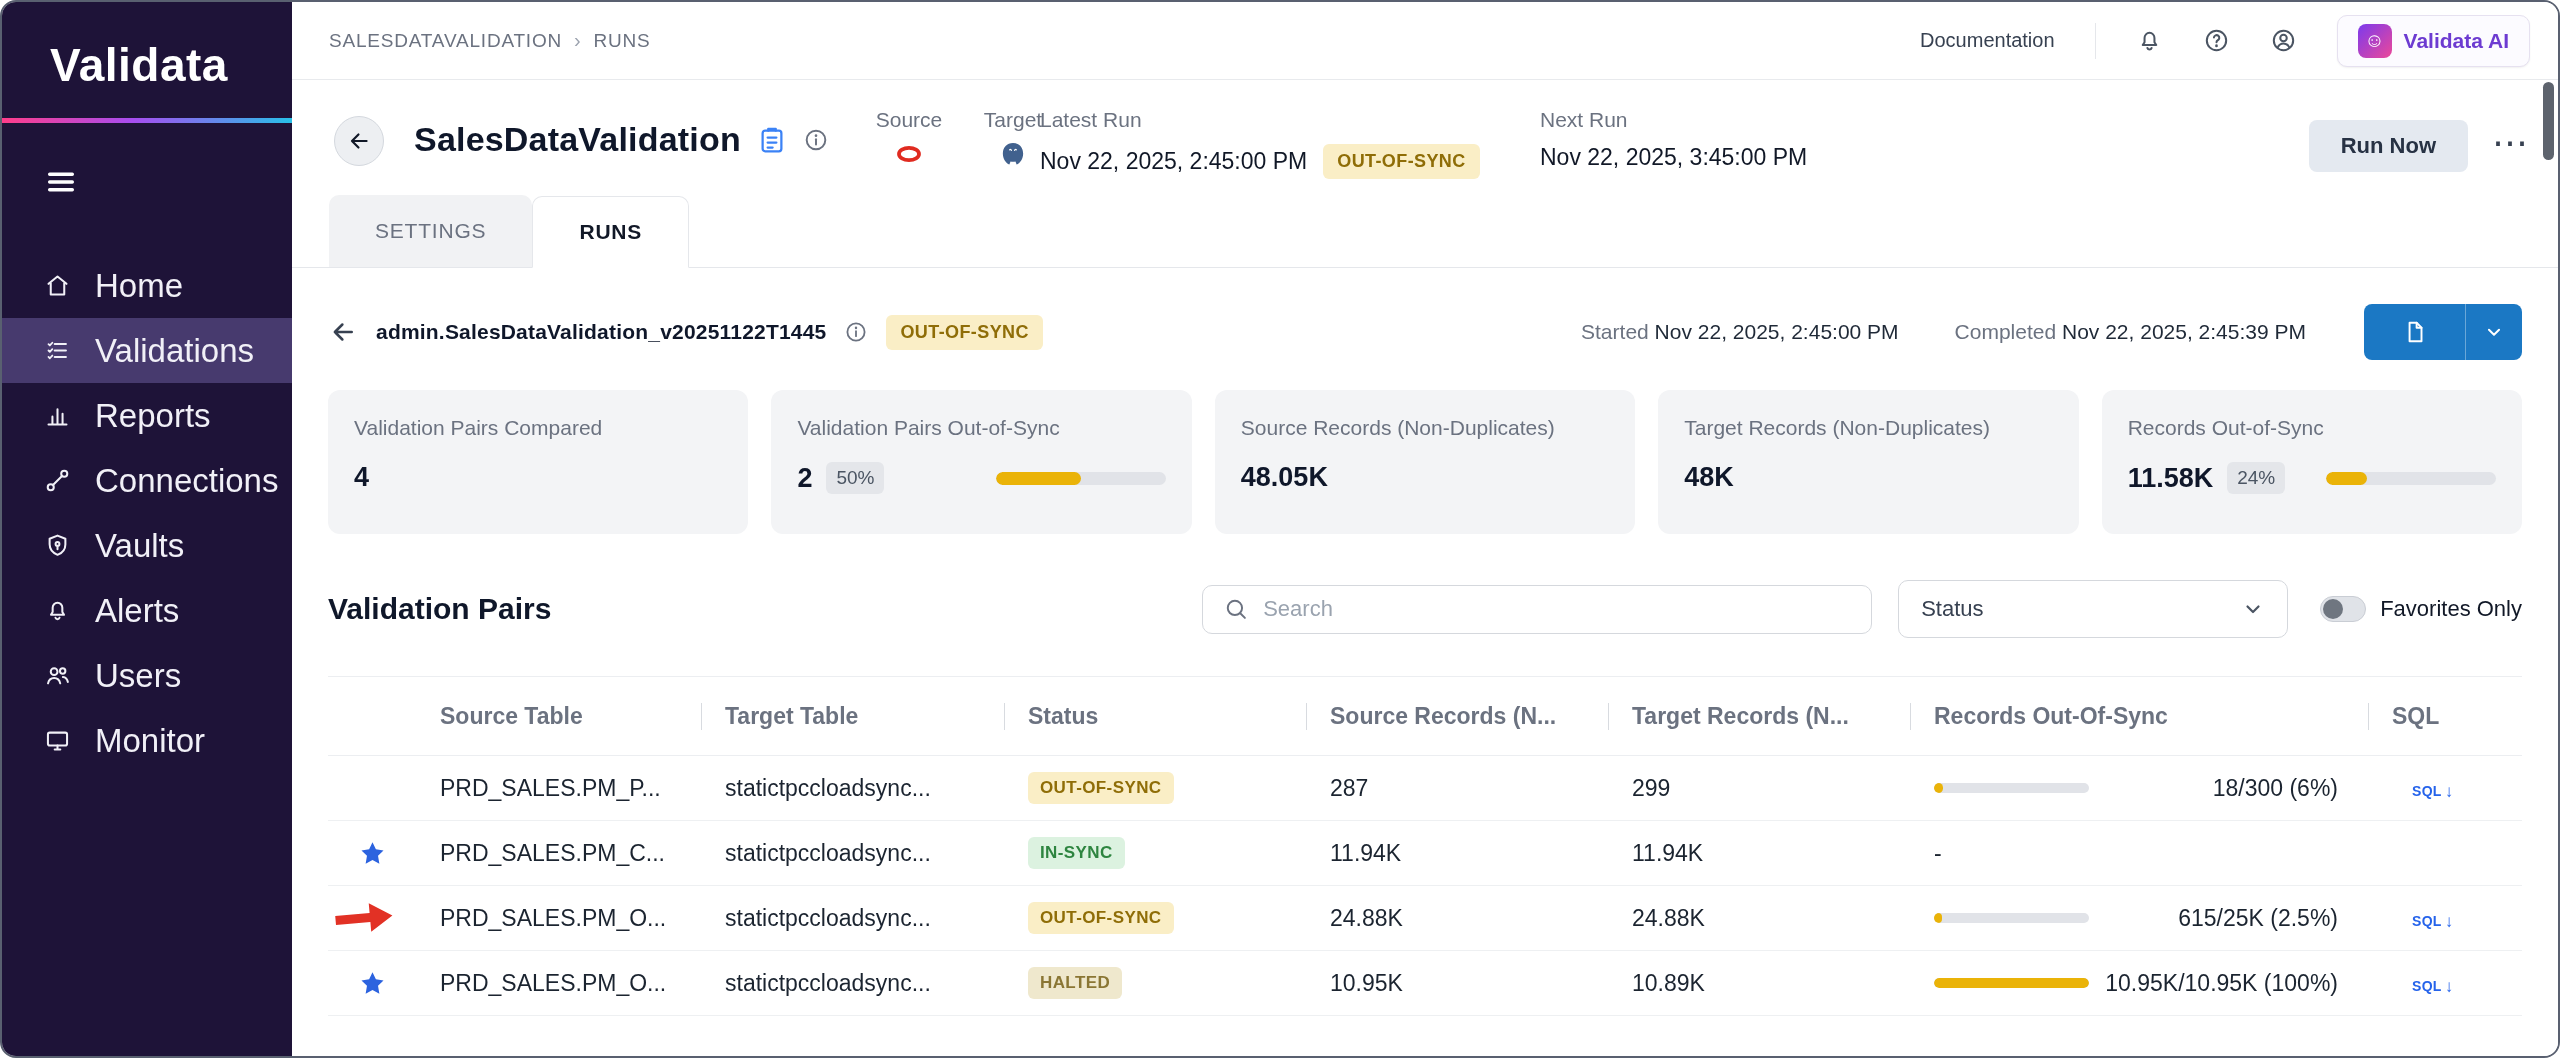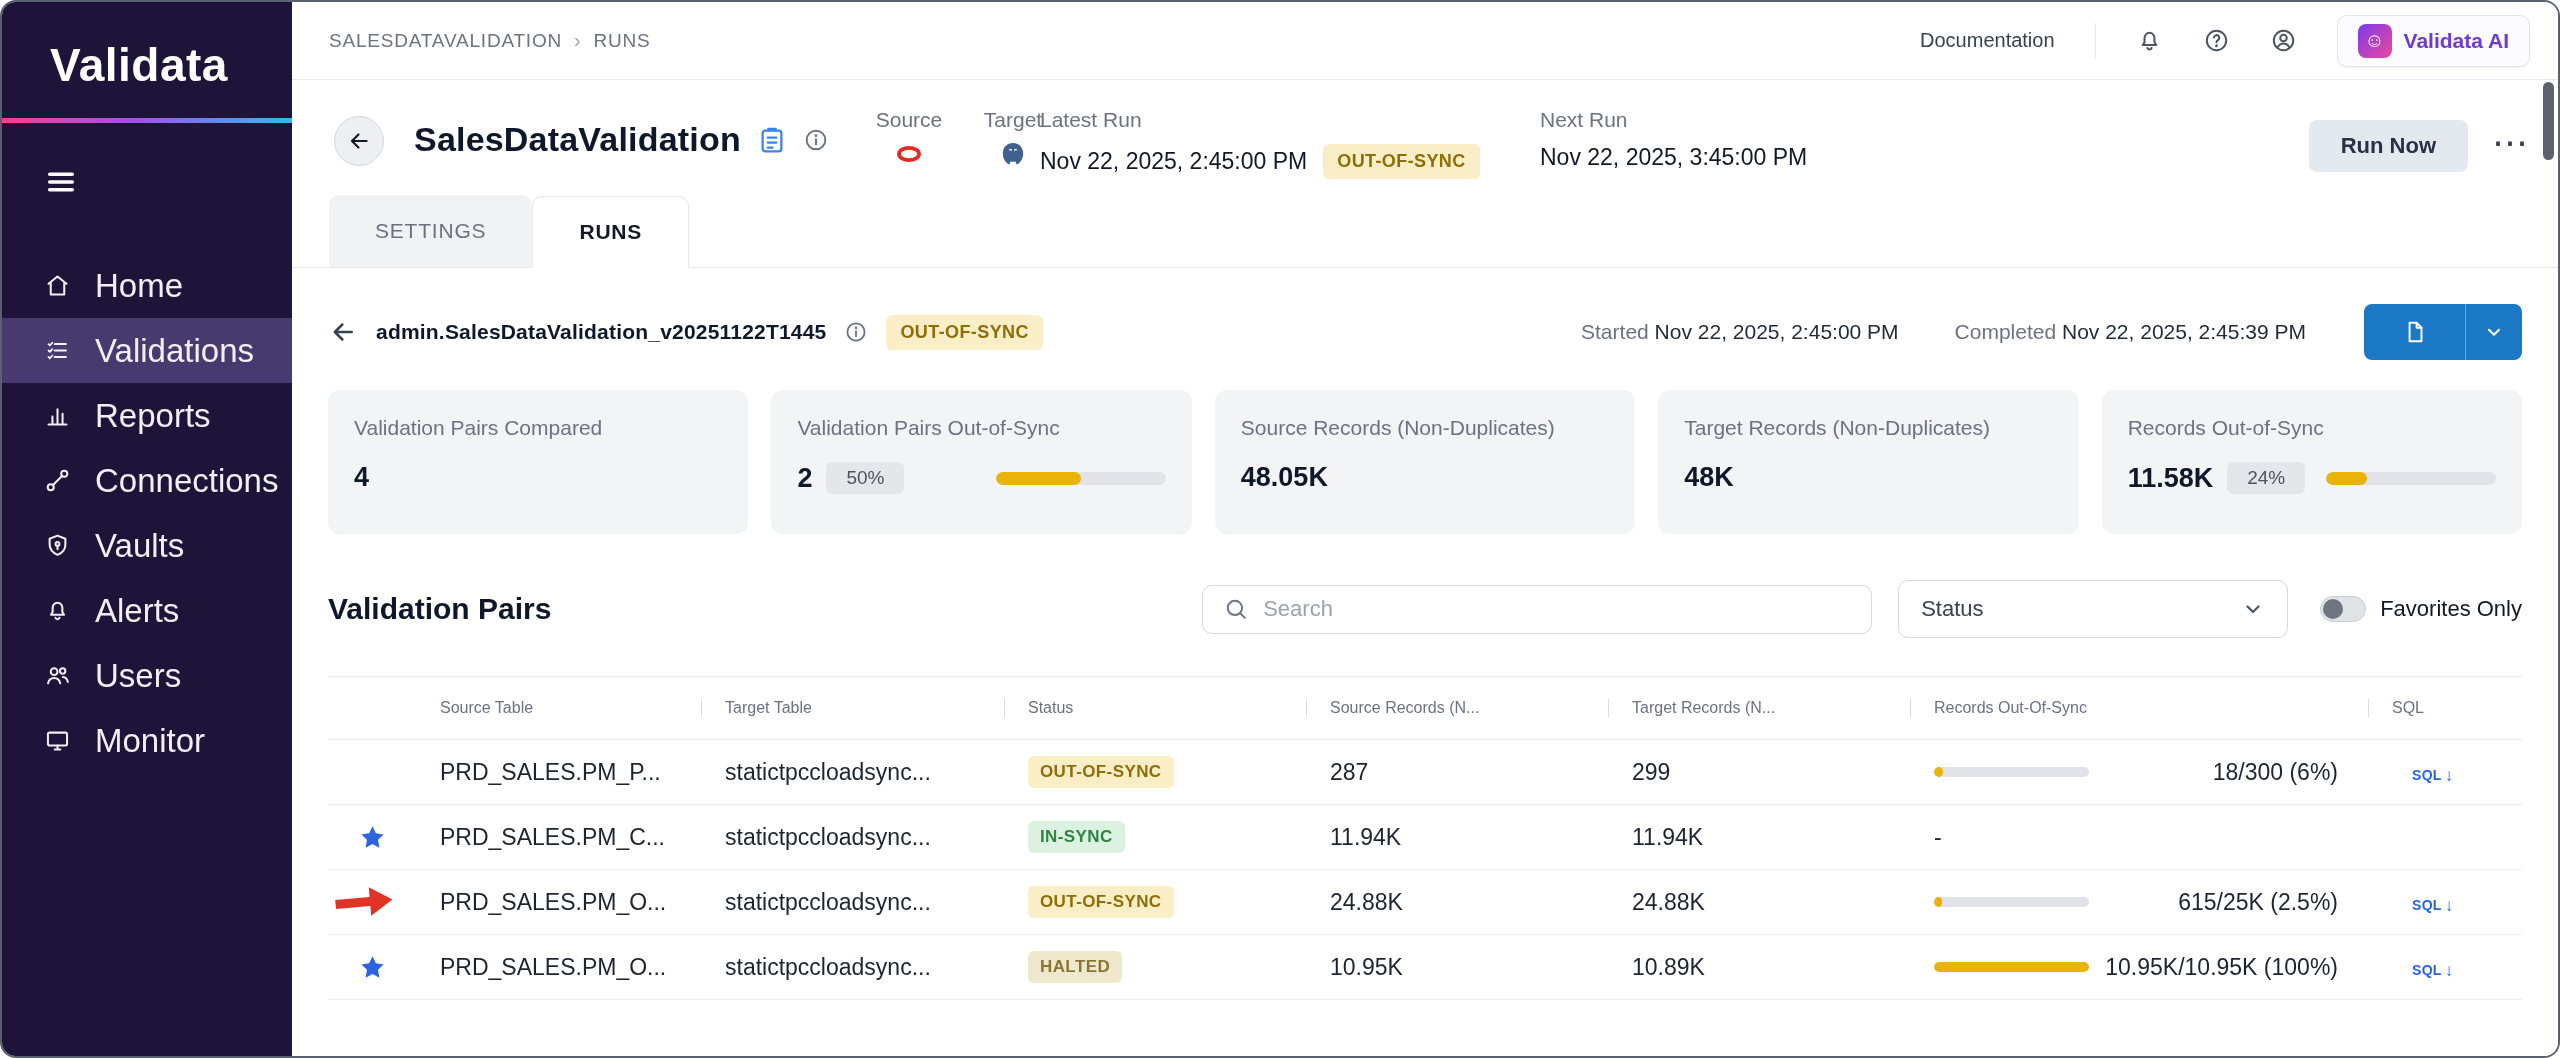--- a/index.html
+++ b/index.html
@@ -93,21 +93,21 @@
   .split-main .ico { width:26px; height:26px; }
   .split-arrow { width:56px; display:grid; place-items:center; color:#fff; }
   .split-arrow .ico { width:22px; height:22px; }
 
   
   .stats { margin-top:30px; display:flex; gap:23px; }
   .stat-card { flex:1; height:144px; background:#f3f4f6; border-radius:12px; padding:26px 26px; }
   .stat-label { font-size:21px; color:#6b7280; font-weight:500; }
   .stat-valrow { margin-top:22px; display:flex; align-items:center; gap:14px; }
   .stat-value { font-size:27px; font-weight:700; color:#0f172a; }
-  .stat-pct { font-size:19px; color:#4b5563; background:#e4e6ea; border-radius:6px; padding:5px 20px; font-weight:500; }
+  .stat-pct { font-size:19px; color:#4b5563; background:#e4e6ea; border-radius:6px; padding:5px 10px; font-weight:500; }
   .bar { width:170px; height:13px; background:#e1e3e8; border-radius:7px; overflow:hidden; margin-left:auto; }
   .bar-fill { display:block; height:100%; background:#eab308; border-radius:7px; }
 
   
   .pairs-head { margin-top:46px; display:flex; align-items:center; }
   .pairs-head h2 { font-size:30px; font-weight:700; color:#0f172a; }
   .controls { margin-left:auto; display:flex; align-items:center; }
   .search-box { width:670px; height:49px; border:1px solid #d5d8dd; border-radius:10px; background:#fff;
     display:flex; align-items:center; padding:0 20px; gap:14px; }
   .search-box .ico { width:26px; height:26px; color:#6b7280; flex-shrink:0; }
@@ -116,21 +116,21 @@
   .status-select { width:390px; height:58px; margin-left:26px; border:1px solid #d5d8dd; border-radius:10px; background:#fff;
     display:flex; align-items:center; padding:0 22px; font-size:22px; color:#374151; cursor:pointer; }
   .sel-chev { margin-left:auto; width:24px; height:24px; color:#4b5563; }
   .toggle { width:46px; height:26px; margin-left:32px; border-radius:13px; background:#e0e3e8; border:1px solid #c9cdd4; position:relative; cursor:pointer; flex-shrink:0; }
   .knob { position:absolute; left:2px; top:2px; width:20px; height:20px; border-radius:50%; background:#6f7680; }
   .fav-label { margin-left:14px; font-size:22px; font-weight:500; color:#111827; white-space:nowrap; }
 
   
   .table { margin-top:38px; }
   .thead, .trow { display:grid; grid-template-columns:88px 285px 303px 302px 302px 302px 458px 153px; align-items:center; }
-  .thead { height:64px; border-top:1px solid #eceef1; border-bottom:1px solid #eceef1; color:#6b7280; font-size:16px; font-weight:400; }
+  .thead { height:80px; border-top:1px solid #eceef1; border-bottom:1px solid #eceef1; color:#6b7280; font-size:23px; font-weight:700; }
   .thead .cell { position:relative; }
   .thead .cell:nth-child(n+3)::before { content:''; position:absolute; left:0; top:50%; transform:translateY(-50%);
     width:1px; height:28px; background:#d8dbe0; }
   .cell { padding-left:24px; overflow:hidden; white-space:nowrap; }
   .trow { height:65px; border-bottom:1px solid #eef0f2; font-size:23px; color:#1b2430; cursor:pointer; }
   .c-star { padding-left:0; display:flex; align-items:center; justify-content:center; position:relative; height:100%; }
   .fav-star { width:27px; height:27px; }
   .pointer { position:absolute; left:4px; top:50%; transform:translateY(-50%) rotate(-5deg); width:64px; height:36px; }
   .row-badge { display:inline-block; padding:6px 12px; border-radius:6px; font-weight:700; font-size:17px; letter-spacing:.4px; }
   .c-oos { display:flex; align-items:center; padding-right:30px; }

